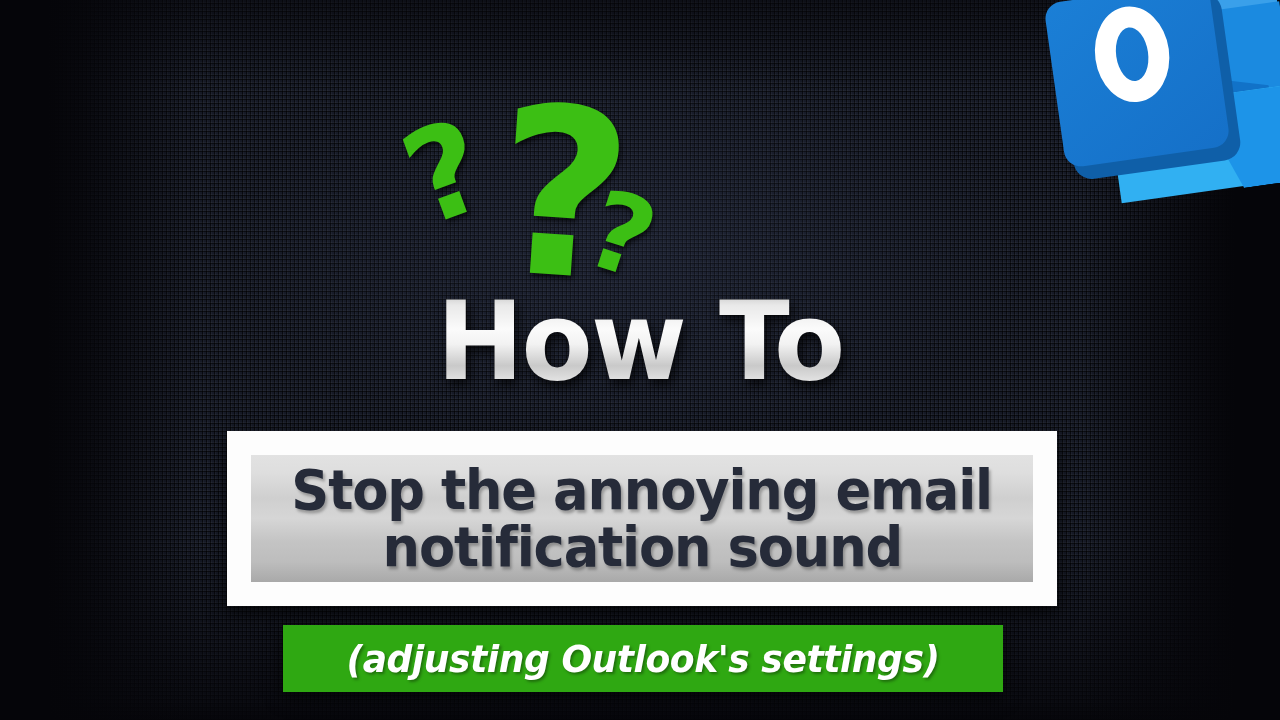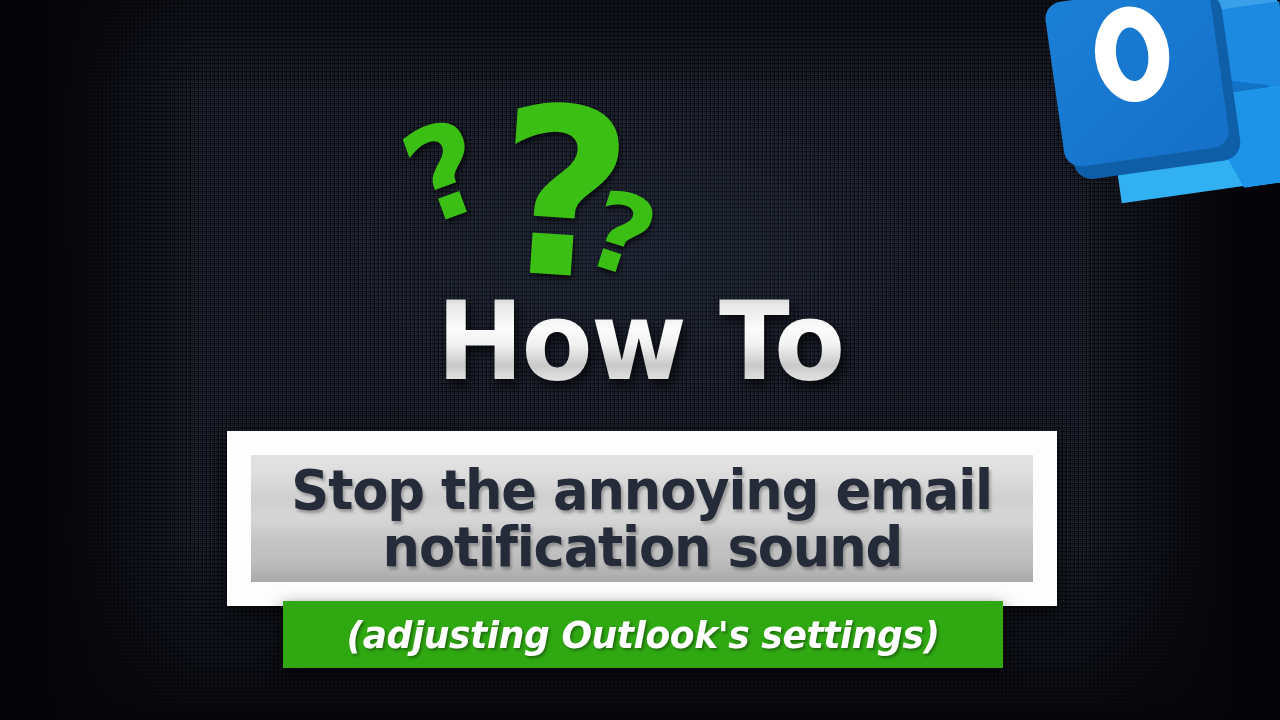--- a/index.html
+++ b/index.html
@@ -209,21 +209,21 @@
     text-shadow: 2px 3px 3px rgba(0,0,0,0.28);
     white-space: nowrap;
     user-select: none;
   }
   .title-line.second { margin-top: 2px; }
 
   
   .subtitle-bar {
     position: absolute;
     left: 283px;
-    top: 601px;
+    top: 625px;
     width: 720px;
     height: 67px;
     background: #2fa812;
     box-shadow: 0 6px 16px rgba(0,0,0,0.65);
     display: flex;
     align-items: center;
     justify-content: center;
   }
   .subtitle-text {
     font-family: "DejaVu Sans", sans-serif;

